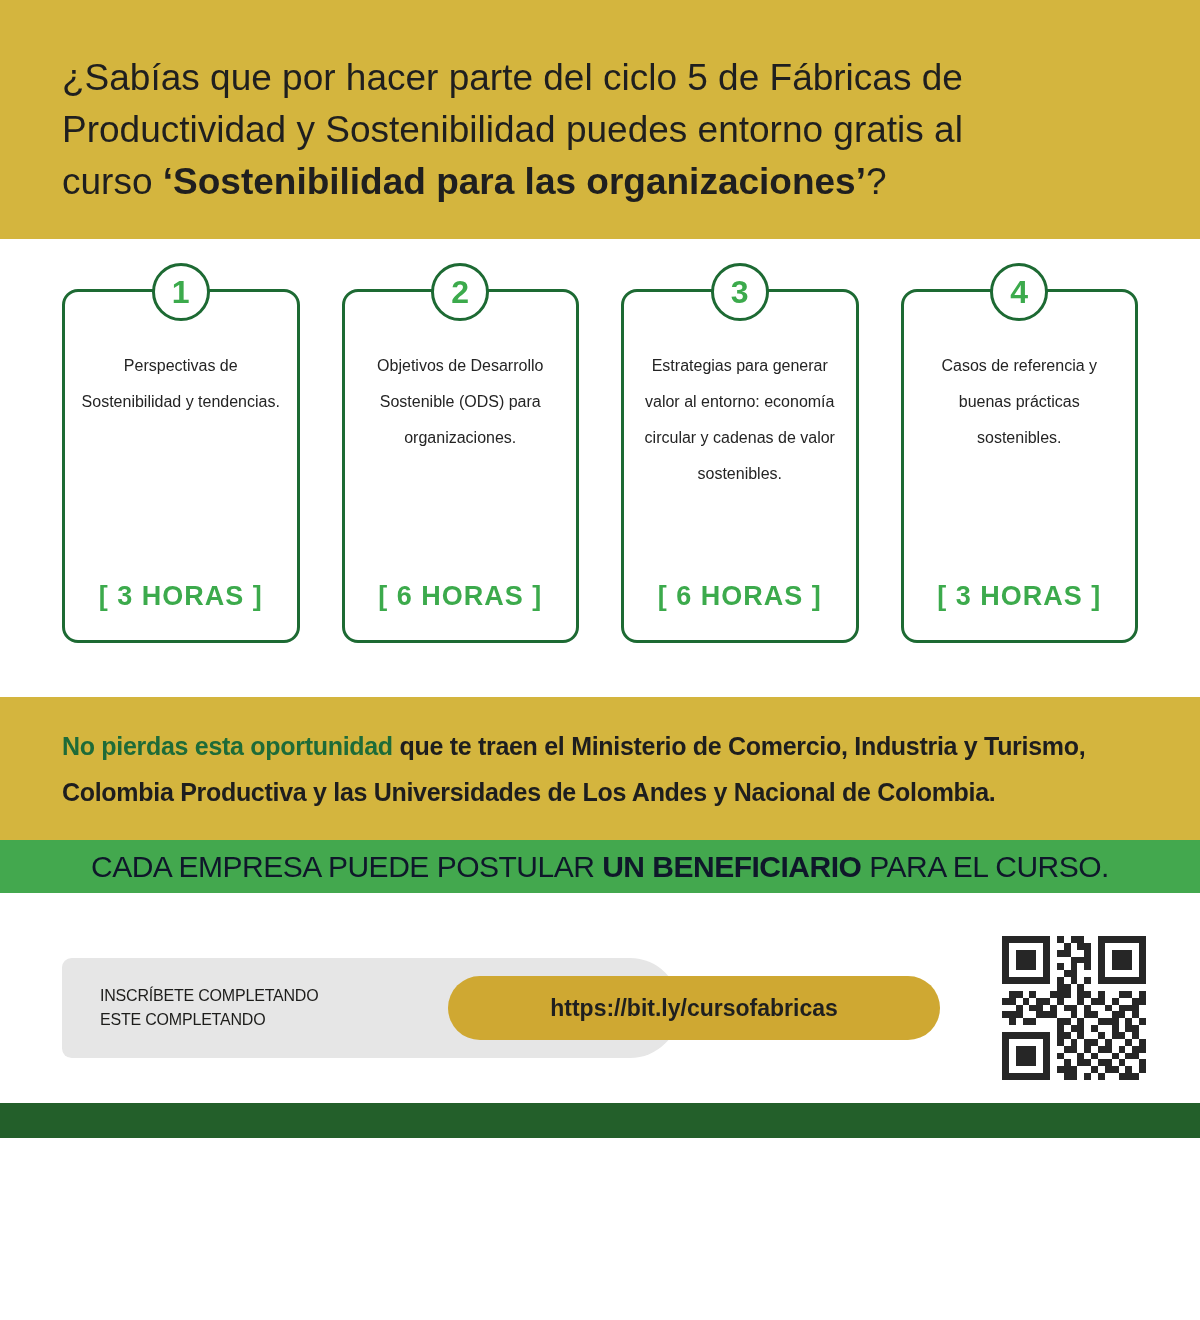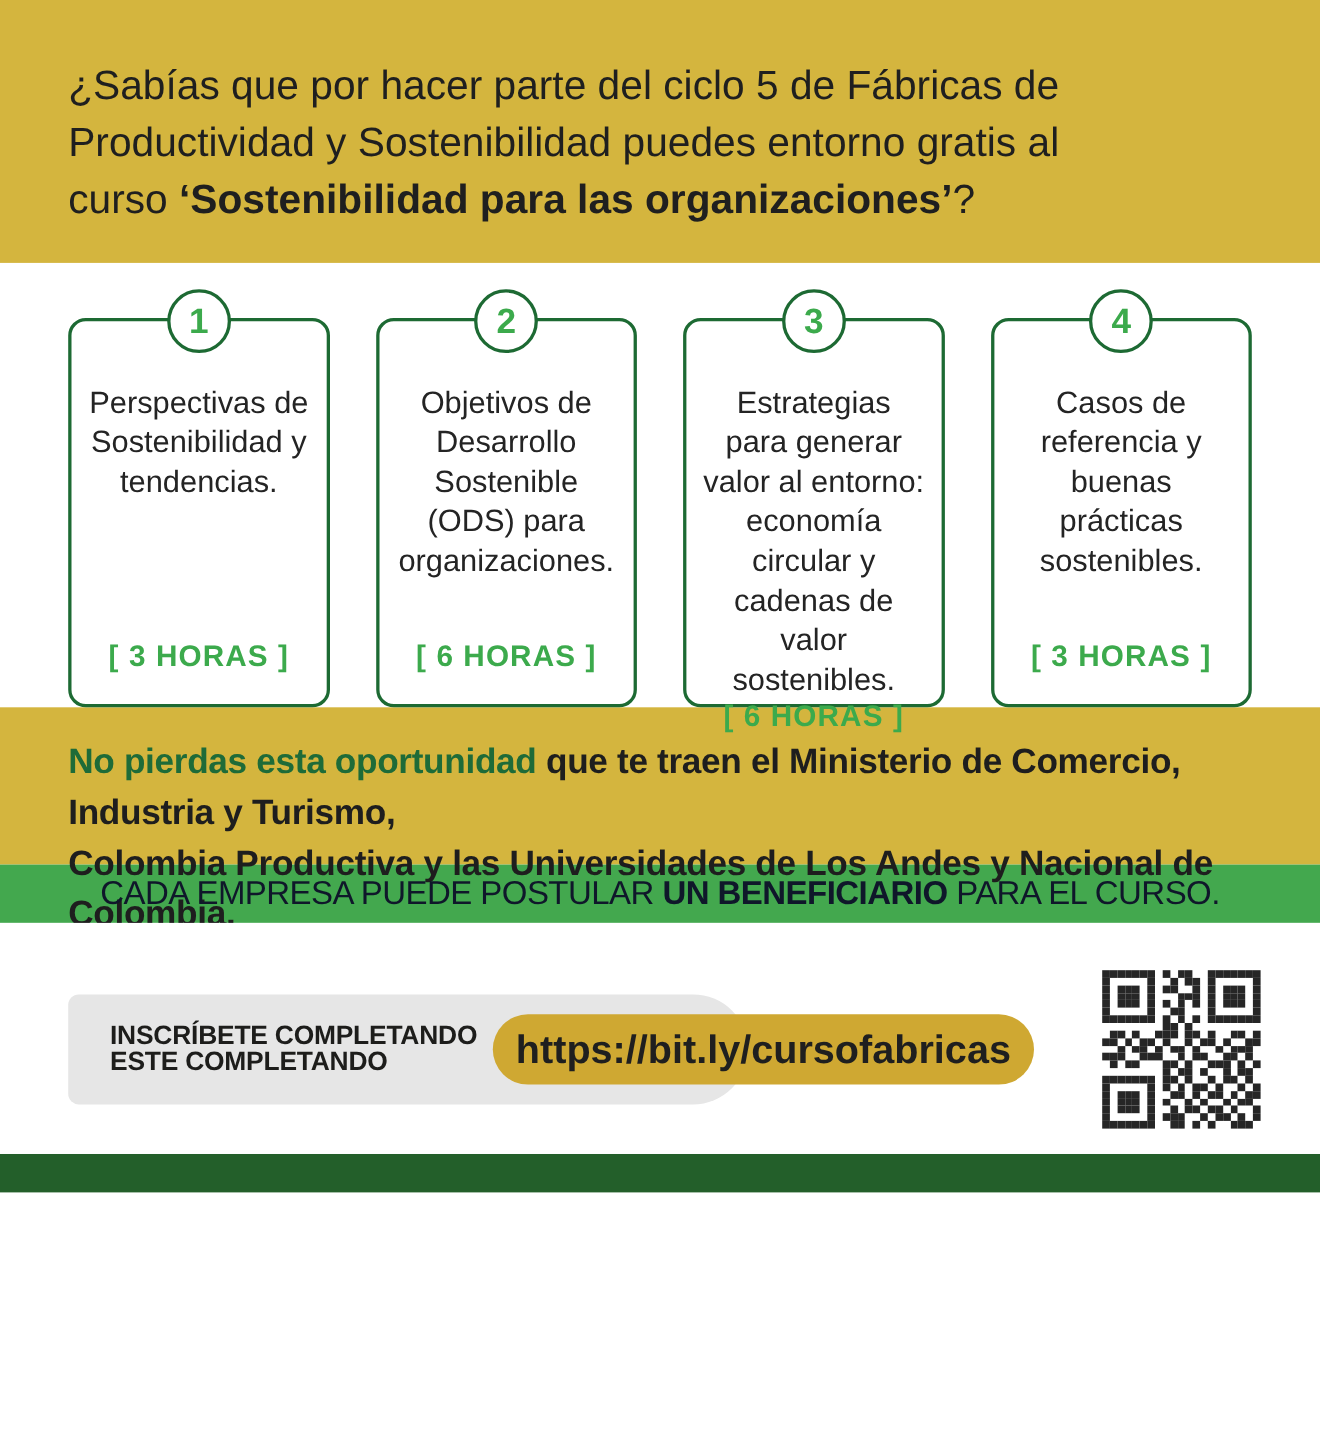--- a/index.html
+++ b/index.html
@@ -27,47 +27,47 @@
     border:3px solid #1d6a33; border-radius:16px;
     padding:56px 14px 28px; display:flex; flex-direction:column; align-items:center;
   }
   .badge {
     position:absolute; top:-29px; left:50%; transform:translateX(-50%);
     width:58px; height:58px; border-radius:50%;
     background:#ffffff; border:3px solid #1d6a33;
     display:flex; align-items:center; justify-content:center;
     font-size:32px; font-weight:bold; color:#3caa4c;
   }
-  .card-text { font-size:28px; line-height:36px; color:#242424; text-align:center; }
+  .card-text { font-size:16px; line-height:36px; color:#242424; text-align:center; }
   .card-hours { margin-top:auto; font-size:27px; font-weight:bold; color:#3caa4c; letter-spacing:1px; white-space:nowrap;text-align:center; }
   
   .opportunity-banner {
-    height:143px; background:#d4b53e; padding:26px 62px 0;
-    font-size:32px; line-height:46px; font-weight:bold; color:#1e1e1e; letter-spacing:-0.3px;
+    margin-top:54px; height:143px; background:#d4b53e; padding:26px 62px 0;
+    font-size:25px; line-height:46px; font-weight:bold; color:#1e1e1e; letter-spacing:-0.3px;
   }
   .opportunity-banner .lead { color:#1e6b38; }
   
   .beneficiary-banner {
     height:53px; background:#43a84e; color:#0f172a; text-align:center;
     font-size:30px; line-height:53px; letter-spacing:-0.5px;
   }
   .beneficiary-banner .bold { font-weight:bold; }
   
   .footer { position:relative; height:210px; background:#ffffff; }
   .cta-box {
     position:absolute; left:62px; top:65px; width:618px; height:100px;
     background:#e6e6e6; border-radius:10px 52px 52px 10px;
     display:flex; align-items:center; padding-left:38px;
   }
-  .cta-label { font-size:24px; line-height:24px; font-weight:bold; color:#1d1d1b; letter-spacing:-0.2px; }
+  .cta-label { font-size:16px; line-height:24px; font-weight:normal; color:#1d1d1b; letter-spacing:-0.2px; }
   .url-pill {
     position:absolute; left:448px; top:83px; width:492px; height:64px;
     background:#cfa832; border-radius:32px; cursor:pointer;
     display:flex; align-items:center; justify-content:center;
-    font-size:36px; font-weight:bold; color:#1f1f1f;
+    font-size:23px; font-weight:bold; color:#1f1f1f;
   }
   .qr {
     position:absolute; left:1002px; top:43px; width:144px; height:144px;
     display:grid; grid-template-columns:repeat(21,1fr); grid-auto-rows:1fr; background:#ffffff;
   }
   .qm { background:#262626; }
   
   .bottom-bar { height:35px; background:#235f2a; }
 </style>
 </head>

